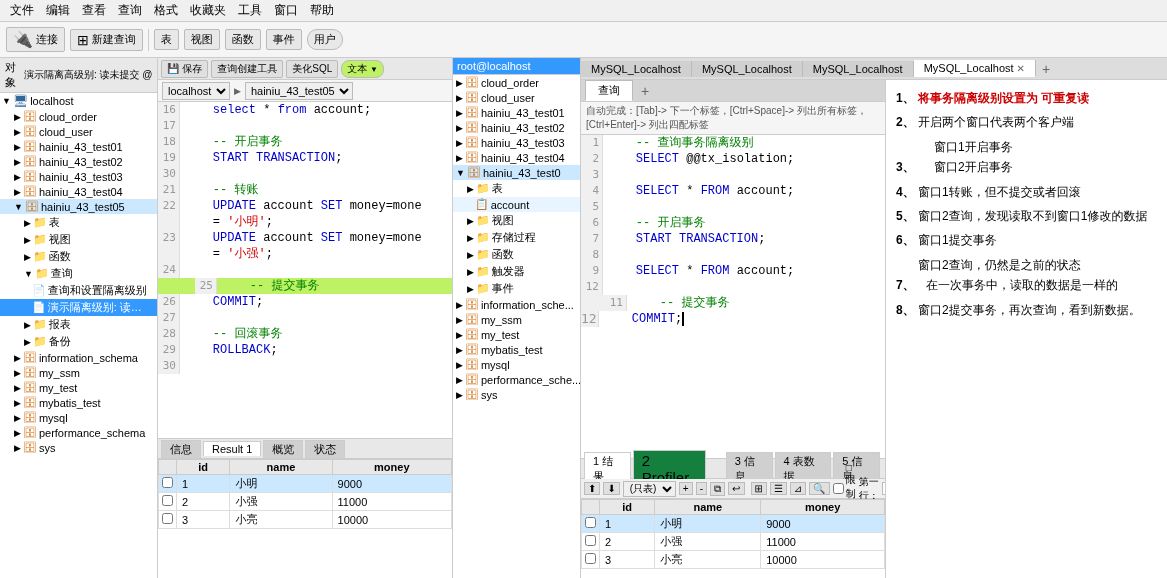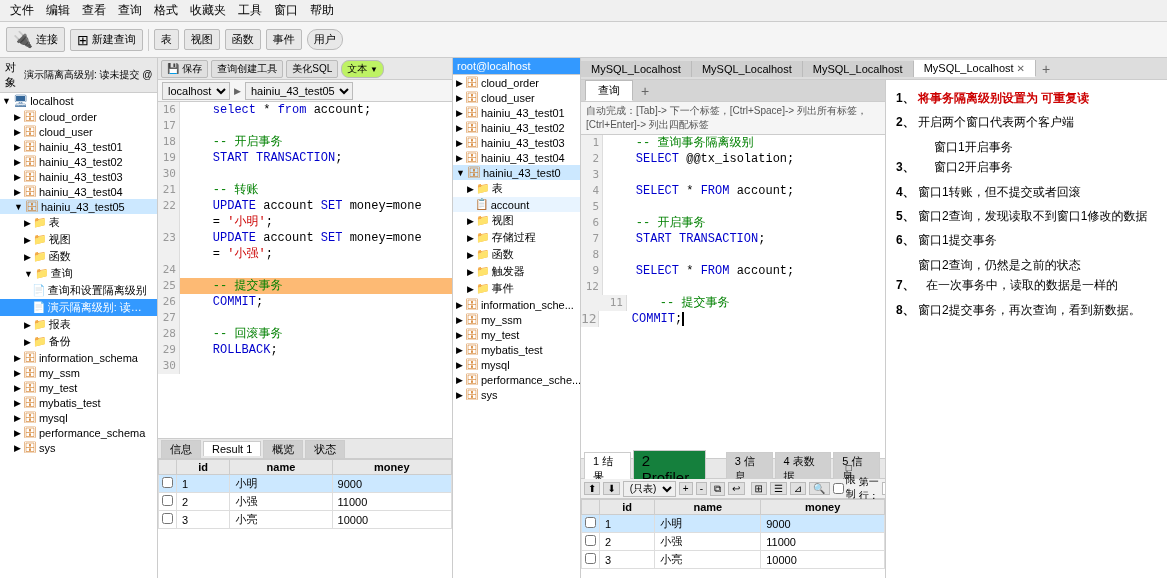--- a/index.html
+++ b/index.html
@@ -259,21 +259,21 @@
         <div style="display:flex;min-height:16px;">
           <span style="width:22px;background:#f0f0f0;color:#999;text-align:right;padding-right:3px;font-size:11px;border-right:1px solid #ddd;line-height:16px;font-family:monospace;flex-shrink:0;"></span>
           <span style="padding-left:4px;font-size:12px;font-family:'Courier New',monospace;line-height:16px;white-space:pre;">    = <span style="color:#cc0000;">'小强'</span>;</span>
         </div>
 
         <div style="display:flex;min-height:16px;">
           <span style="width:22px;background:#f0f0f0;color:#999;text-align:right;padding-right:3px;font-size:11px;border-right:1px solid #ddd;line-height:16px;font-family:monospace;flex-shrink:0;">24</span>
           <span style="padding-left:4px;line-height:16px;"> </span>
         </div>
 
-        <div style="display:flex;min-height:16px;background:#fdba74;">
+        <div style="display:flex;min-height:16px;background:#bef264;padding-left:37px;">
           <span style="width:22px;background:#f0f0f0;color:#999;text-align:right;padding-right:3px;font-size:11px;border-right:1px solid #ddd;line-height:16px;font-family:monospace;flex-shrink:0;">25</span>
           <span style="padding-left:4px;font-size:12px;font-family:'Courier New',monospace;line-height:16px;white-space:pre;color:#008000;">    -- 提交事务</span>
         </div>
 
         <div style="display:flex;min-height:16px;">
           <span style="width:22px;background:#f0f0f0;color:#999;text-align:right;padding-right:3px;font-size:11px;border-right:1px solid #ddd;line-height:16px;font-family:monospace;flex-shrink:0;">26</span>
           <span style="padding-left:4px;font-size:12px;font-family:'Courier New',monospace;line-height:16px;white-space:pre;"><span style="color:#0000cc;">    COMMIT</span>;</span>
         </div>
 
         <div style="display:flex;min-height:16px;">

